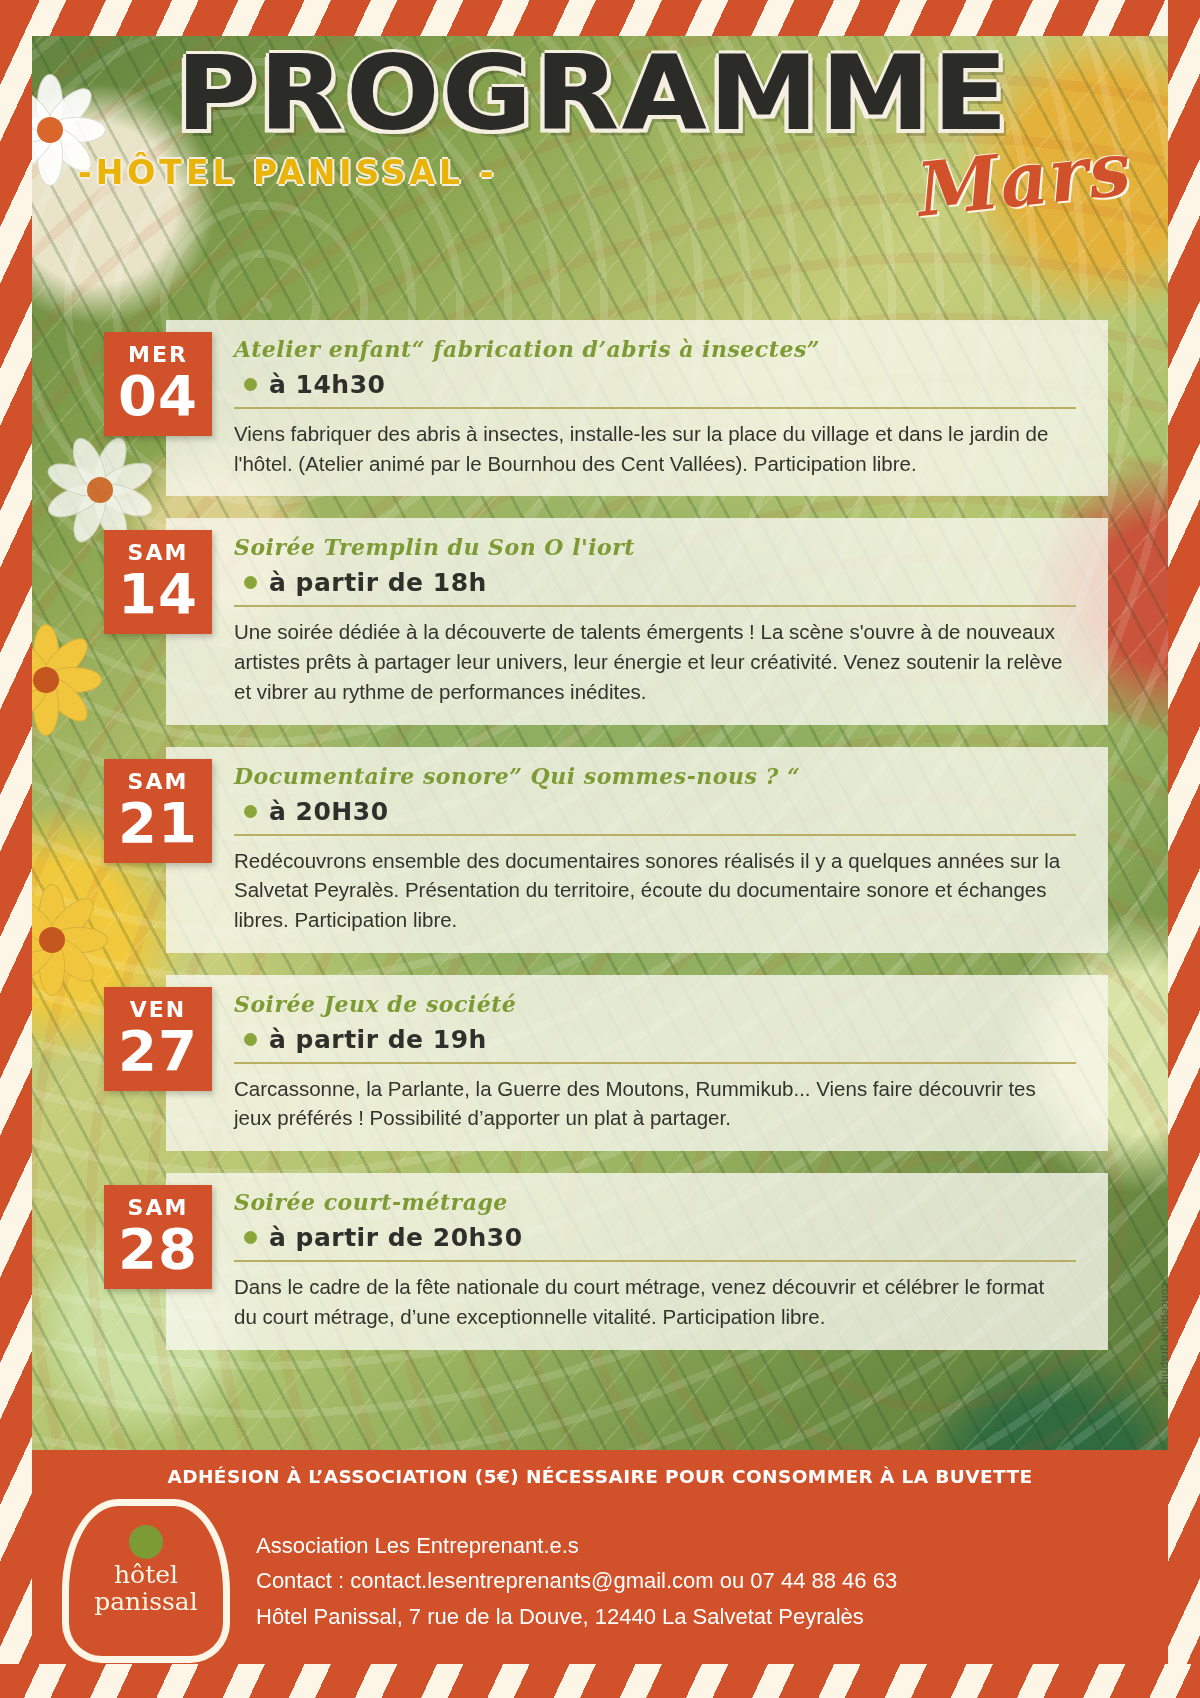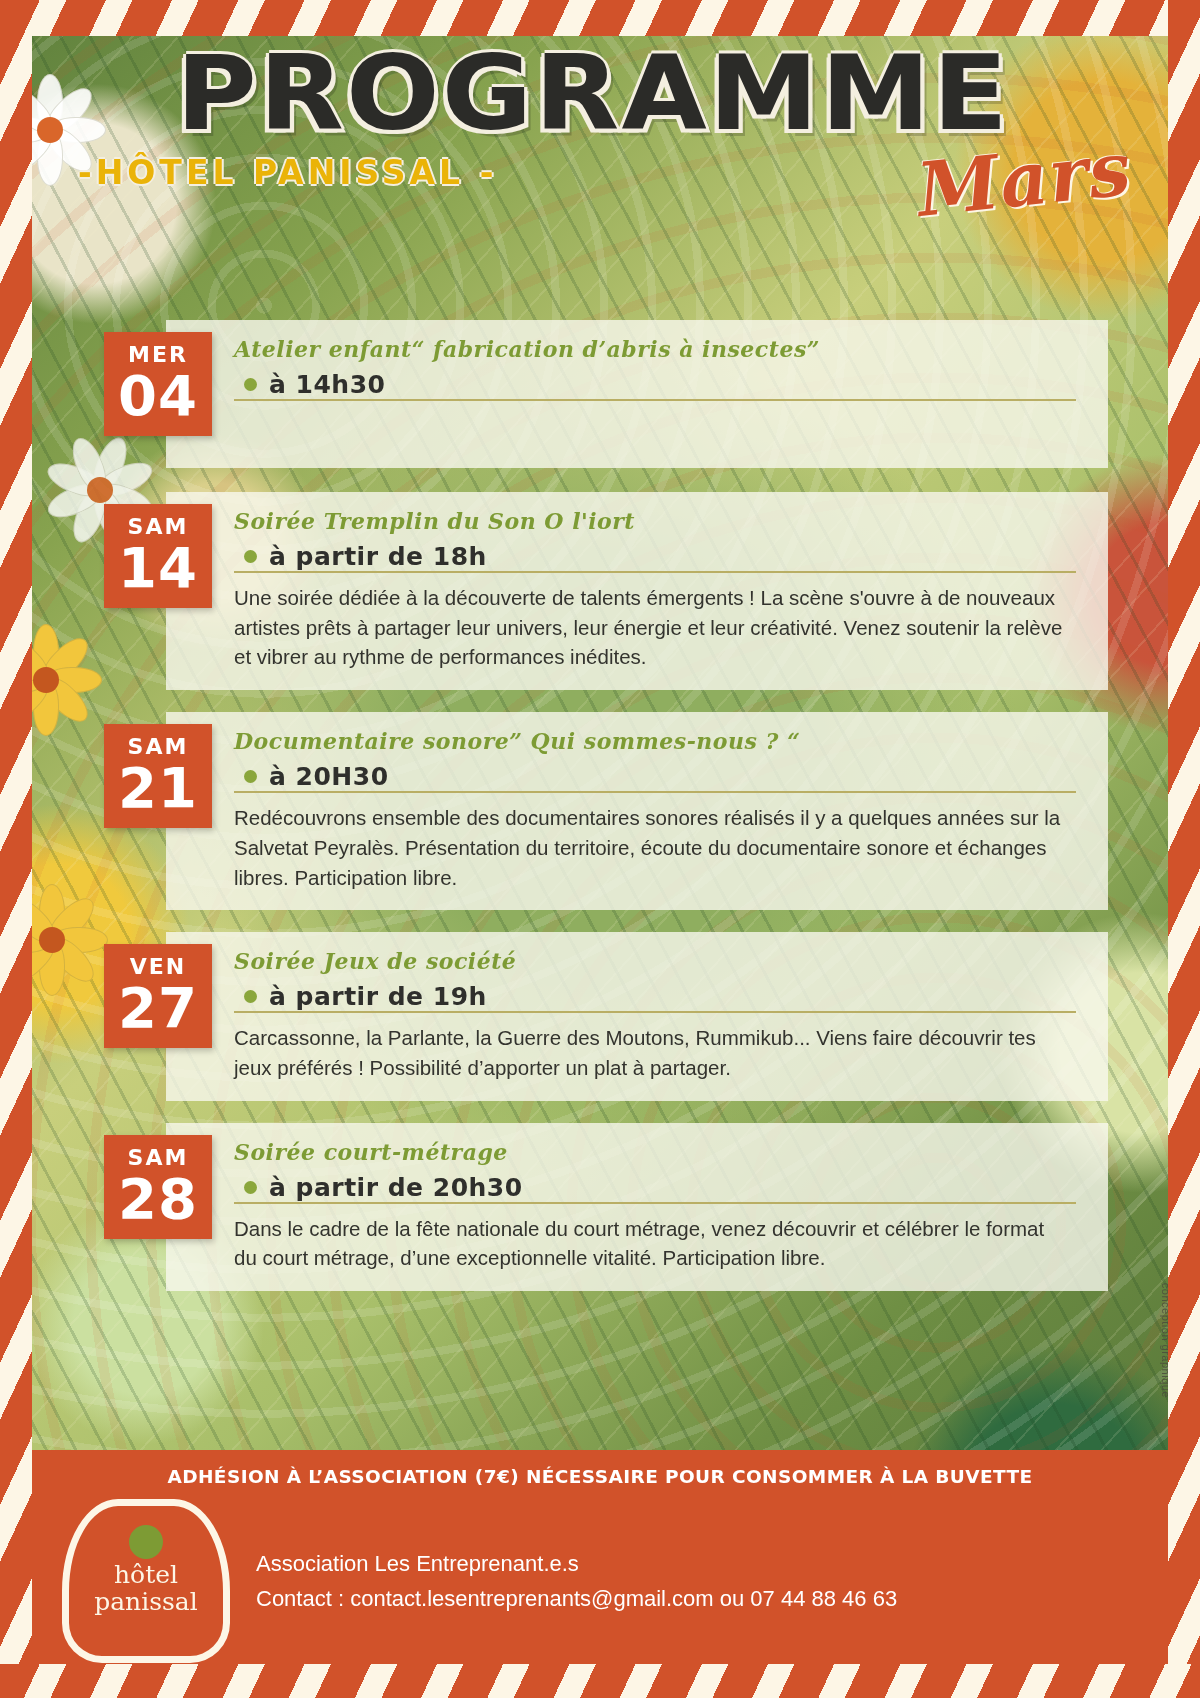--- a/index.html
+++ b/index.html
@@ -181,21 +181,21 @@
     color: #7d9b34;
     margin: 2px 0 8px;
     letter-spacing: .5px;
   }
   .event-time-row {
     display: flex;
     align-items: center;
     gap: 12px;
     padding-left: 10px;
     border-bottom: 2px solid #b9ae64;
-    padding-bottom: 0;
+    padding-bottom: 8px;
     margin-bottom: 10px;
     margin-right: 6px;
   }
   .bullet {
     width: 13px; height: 13px;
     border-radius: 50%;
     background: #8aa63b;
     flex: none;
   }
   .event-time {
@@ -355,20 +355,21 @@
       <div class="date-badge">
         <div class="date-dow">MER</div>
         <div class="date-num">04</div>
       </div>
       <div class="event-card">
         <div class="event-title">Atelier enfant“ fabrication d’abris à insectes”</div>
         <div class="event-time-row">
           <span class="bullet"></span>
           <span class="event-time">à 14h30</span>
         </div>
+        <div class="event-desc">Viens fabriquer des abris à insectes, installe-les sur la place du village et dans le jardin de l'hôtel. (Atelier animé par le Bournhou des Cent Vallées). Participation libre.</div>
       </div>
     </div>
 
     <div class="event">
       <div class="date-badge">
         <div class="date-dow">SAM</div>
         <div class="date-num">14</div>
       </div>
       <div class="event-card">
         <div class="event-title">Soirée Tremplin du Son O l'iort</div>
@@ -423,29 +424,30 @@
         </div>
         <div class="event-desc">Dans le cadre de la fête nationale du court métrage, venez découvrir et célébrer le format du court métrage, d’une exceptionnelle vitalité. Participation libre.</div>
       </div>
     </div>
 
   </div>
 
   <div class="side-credit">conception graphique</div>
 
   <div class="footer">
-    <div class="footer-note">ADHÉSION À L’ASSOCIATION (7€) NÉCESSAIRE POUR CONSOMMER À LA BUVETTE</div>
+    <div class="footer-note">ADHÉSION À L’ASSOCIATION (5€) NÉCESSAIRE POUR CONSOMMER À LA BUVETTE</div>
     <div class="footer-body">
       <div class="logo">
         <div class="logo-shape"></div>
         <div class="logo-dot"></div>
         <div class="logo-text">
           <div>hôtel</div>
           <div>panissal</div>
         </div>
       </div>
       <div class="footer-lines">
         <div>Association Les Entreprenant.e.s</div>
         <div>Contact : contact.lesentreprenants@gmail.com ou 07 44 88 46 63</div>
+        <div>Hôtel Panissal, 7 rue de la Douve, 12440 La Salvetat Peyralès</div>
       </div>
     </div>
   </div>
 </div>
 
 </body></html>

